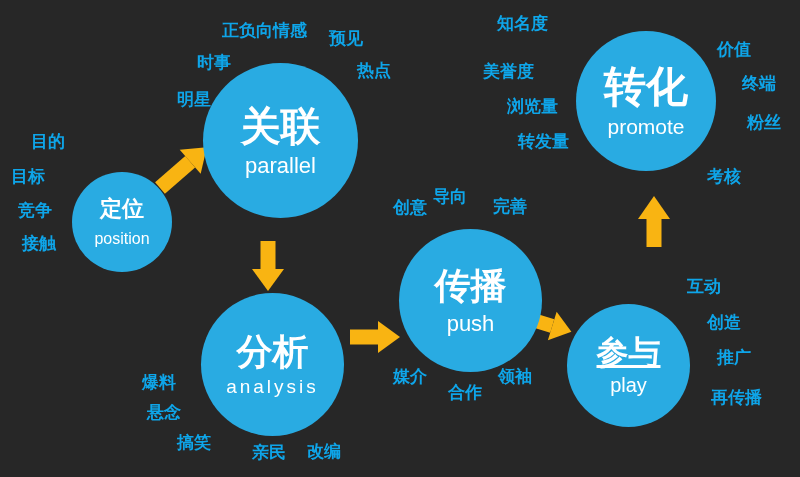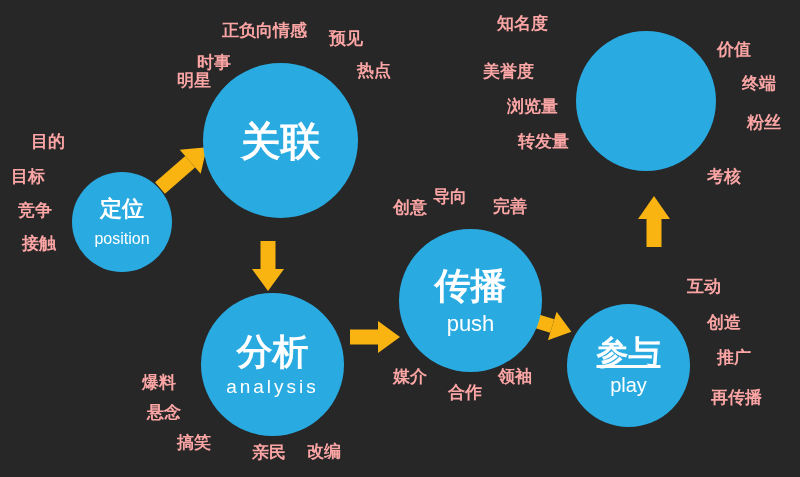--- a/index.html
+++ b/index.html
@@ -36,21 +36,21 @@
 
   .n-play { left:567px; top:304px; width:123px; height:123px; }
   .n-play .zh { font-size:32px;text-decoration:underline; }
   .n-play .en { font-size:20px; margin-top:3px; }
 
   .n-promote { left:576px; top:31px; width:140px; height:140px; }
   .n-promote .zh { font-size:42px; }
   .n-promote .en { font-size:21px; margin-top:3px; }
 
   .tag {
-    position:absolute; color:#fca5a5; font-weight:bold;
+    position:absolute; color:#0ea5e9; font-weight:bold;
     font-size:17px; white-space:nowrap;
   }
   .arrows { position:absolute; left:0; top:0; width:800px; height:477px; }
 </style>
 </head>
 <body>
 
 <div class="stage">
 
   <svg class="arrows" viewBox="0 0 800 477" xmlns="http://www.w3.org/2000/svg">
@@ -78,50 +78,53 @@
     </g>
   </svg>
 
   <div class="node n-position">
     <div class="zh">定位</div>
     <div class="en">position</div>
   </div>
 
   <div class="node n-parallel">
     <div class="zh">关联</div>
+    <div class="en">parallel</div>
   </div>
 
   <div class="node n-analysis">
     <div class="zh">分析</div>
     <div class="en">analysis</div>
   </div>
 
   <div class="node n-push">
     <div class="zh">传播</div>
     <div class="en">push</div>
   </div>
 
   <div class="node n-play">
     <div class="zh">参与</div>
     <div class="en">play</div>
   </div>
 
   <div class="node n-promote">
+    <div class="zh">转化</div>
+    <div class="en">promote</div>
   </div>
 
   <span class="tag" style="left:31px;top:130px">目的</span>
   <span class="tag" style="left:11px;top:165px">目标</span>
   <span class="tag" style="left:18px;top:199px">竞争</span>
   <span class="tag" style="left:22px;top:232px">接触</span>
 
   <span class="tag" style="left:222px;top:19px">正负向情感</span>
   <span class="tag" style="left:329px;top:27px">预见</span>
   <span class="tag" style="left:197px;top:51px">时事</span>
   <span class="tag" style="left:357px;top:59px">热点</span>
-  <span class="tag" style="left:177px;top:69px">明星</span>
+  <span class="tag" style="left:177px;top:88px">明星</span>
 
   <span class="tag" style="left:142px;top:371px">爆料</span>
   <span class="tag" style="left:147px;top:401px">悬念</span>
   <span class="tag" style="left:177px;top:431px">搞笑</span>
   <span class="tag" style="left:252px;top:441px">亲民</span>
   <span class="tag" style="left:307px;top:440px">改编</span>
 
   <span class="tag" style="left:393px;top:196px">创意</span>
   <span class="tag" style="left:433px;top:185px">导向</span>
   <span class="tag" style="left:493px;top:195px">完善</span>

